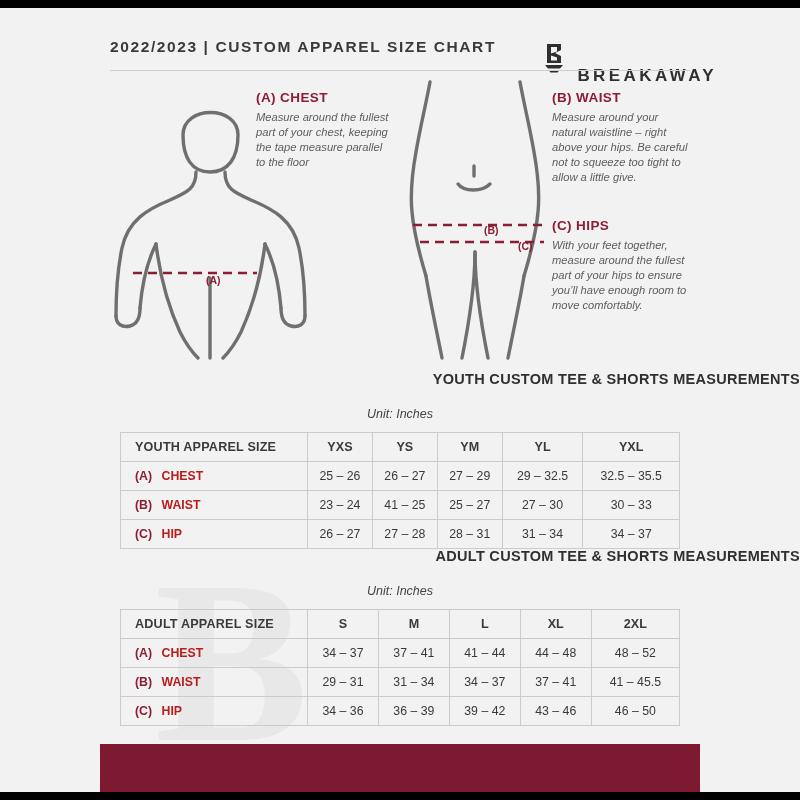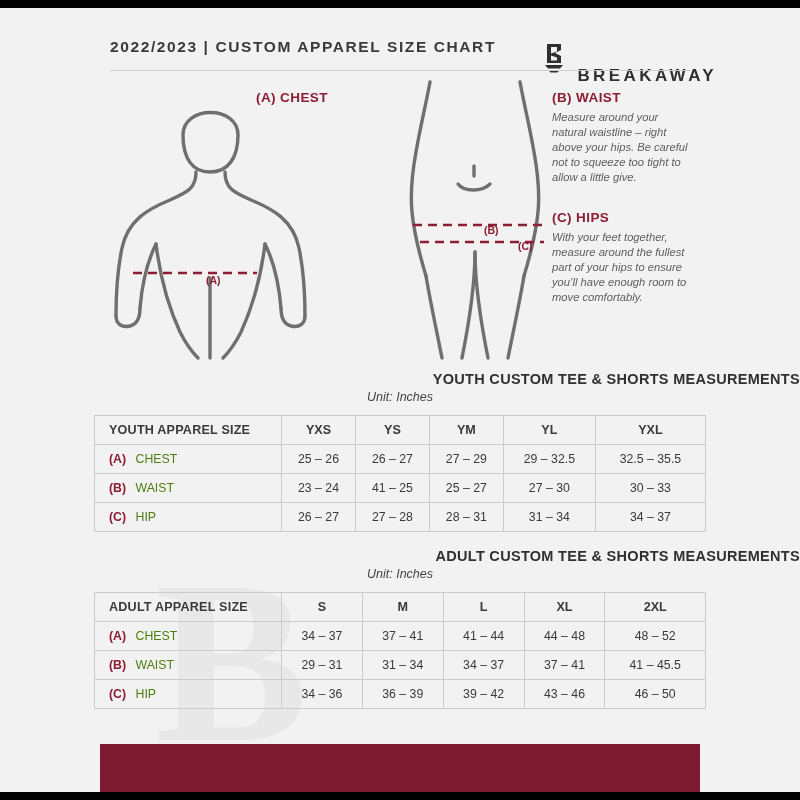--- a/index.html
+++ b/index.html
@@ -108,21 +108,21 @@
     margin-bottom: 5px;
   }
   .callout-body {
     font-size: 11.2px;
     font-style: italic;
     color: #5d5d5d;
     line-height: 1.33;
   }
   .callout-chest { left: 256px; top: 14px; width: 135px; }
   .callout-waist { left: 552px; top: 14px; width: 140px; }
-  .callout-hips  { left: 552px; top: 134px; width: 140px; }
+  .callout-hips  { left: 552px; top: 142px; width: 140px; }
 
   .dash-label {
     position: absolute;
     font-size: 10.5px;
     font-weight: bold;
     color: #8c1d33;
   }
   
   .table-block { position: absolute; left: 0; width: 800px; }
   .tbl-title {
@@ -130,26 +130,26 @@
     font-size: 14.5px;
     font-weight: bold;
     color: #303030;
     letter-spacing: 0.3px;
   }
   .tbl-unit {
     text-align: center;
     font-size: 12.5px;
     font-style: italic;
     color: #444;
-    margin-top: 3px;
+    margin-top: 20px;
   }
   table.size-table {
     border-collapse: collapse;
     margin: 11px auto 0 auto;
-    width: 612px;
+    width: 560px;
   }
   table.size-table th, table.size-table td {
     border: 1px solid #d0c9ca;
     height: 28px;
     font-size: 12.3px;
     color: #3a3a3a;
     text-align: center;
     padding: 0;
   }
   table.size-table tr th:first-child,
@@ -160,21 +160,21 @@
     font-weight: bold;
   }
   table.size-table thead th {
     font-weight: bold;
     font-size: 12.6px;
   }
   table.size-table thead th:first-child {
     letter-spacing: 0.2px;
   }
   .rowlabel-key { color: #8c1d33; font-weight: bold; }
-  .rowlabel-txt { color: #4d7c0f; font-weight: normal; }
+  .rowlabel-txt { color: #b91c1c; font-weight: bold; }
   
   .footer-bar {
     position: absolute;
     left: 100px;
     top: 736px;
     width: 600px;
     height: 48px;
     background: #7d1a31;
   }
 </style>
@@ -243,20 +243,21 @@
       </svg>
       <div class="dash-label" style="left:484px;top:148px;">(B)</div>
 
       <svg style="position:absolute;left:410px;top:142px;" width="140" height="14" viewBox="0 0 140 14">
         <line x1="3" y1="7" x2="137" y2="7" stroke="#8c1d33" stroke-width="2.4" stroke-dasharray="9,6"></line>
       </svg>
       <div class="dash-label" style="left:518px;top:164px;">(C)</div>
 
       <div class="callout callout-chest">
         <div class="callout-title">(A) CHEST</div>
+        <div class="callout-body">Measure around the fullest part of your chest, keeping the tape measure parallel to the floor</div>
       </div>
       <div class="callout callout-waist">
         <div class="callout-title">(B) WAIST</div>
         <div class="callout-body">Measure around your natural waistline – right above your hips. Be careful not to squeeze too tight to allow a little give.</div>
       </div>
       <div class="callout callout-hips">
         <div class="callout-title">(C) HIPS</div>
         <div class="callout-body">With your feet together, measure around the fullest part of your hips to ensure you’ll have enough room to move comfortably.</div>
       </div>
     </div>

